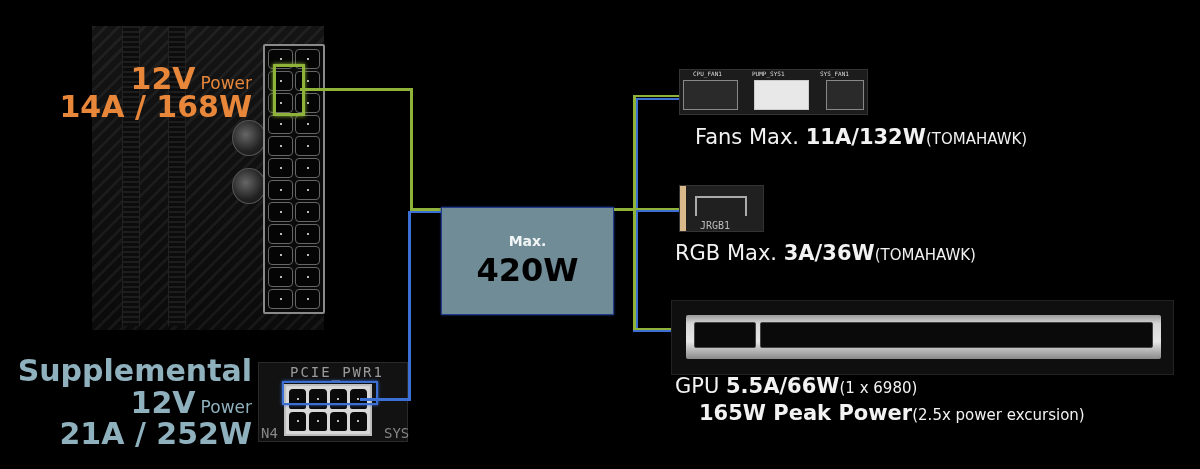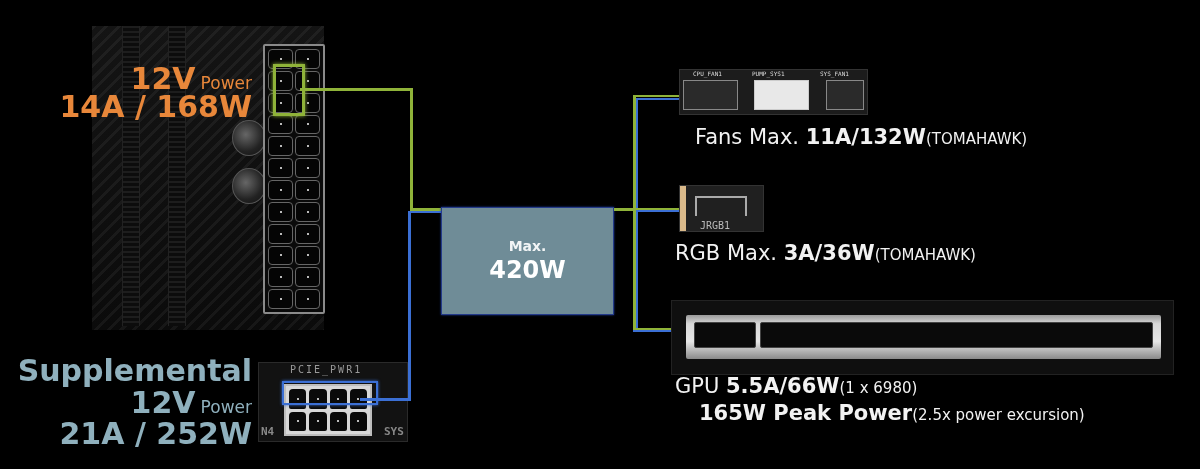--- a/index.html
+++ b/index.html
@@ -33,45 +33,45 @@
     width: 34px; height: 36px; border-radius: 50%;
     background: radial-gradient(circle at 40% 40%, #666, #222 60%, #111);
     border: 1px solid #555;
   }
 
   
   .pcie-board {
     left: 258px; top: 362px; width: 150px; height: 80px;
     background: #121212; border: 1px solid #2a2a2a;
   }
-  .pcie-label { left: 290px; top: 364px; font-family: "DejaVu Sans Mono", monospace; font-size: 10px; color: #9a9a9a; letter-spacing: 2px; }
+  .pcie-label { left: 290px; top: 364px; font-family: "DejaVu Sans Mono", monospace; font-size: 14px; color: #9a9a9a; letter-spacing: 2px; }
   .pcie-conn {
     left: 284px; top: 384px; width: 88px; height: 52px;
     border: 2px solid #bdbdbd; background: #d8d8d8;
     display: grid; grid-template-columns: repeat(4, 1fr); grid-template-rows: 1fr 1fr; gap: 3px; padding: 3px;
   }
   .pcie-conn .pin { background: #0a0a0a; border: none; border-radius: 4px 4px 2px 2px; }
-  .side-lbl { font-family: "DejaVu Sans Mono", monospace; font-size: 11px; color: #888; font-weight: bold; }
+  .side-lbl { font-family: "DejaVu Sans Mono", monospace; font-size: 14px; color: #888; }
 
   
   .orange { color: #e8873a; }
   .steel { color: #8fb0bd; }
   .lbl-big { font-weight: bold; font-size: 30px; line-height: 1; }
   .lbl-small { font-size: 17px; font-weight: normal; }
 
   
   .center-box {
     left: 441px; top: 167px; width: 173px; height: 108px;
     background: #6f8c97; border: 1px solid #243b8a;
     display: flex; flex-direction: column; align-items: center; justify-content: center;
     box-shadow: 0 0 2px #1a3a9a;
     margin-top: 40px;
   }
   .center-box .max { font-size: 14px; font-weight: bold; color: #f2f5f6; }
-  .center-box .watts { font-size: 24px; font-weight: bold; color: #ffffff; margin-top: 2px; }
+  .center-box .watts { font-size: 32px; font-weight: bold; color: #000000; margin-top: 2px; }
 
   
   .line-green { background: #8fb339; }
   .line-blue { background: #3b6fd4; }
 
   
   .fan-board {
     left: 679px; top: 69px; width: 189px; height: 46px;
     background: #1c1c1c; border: 1px solid #333;
   }

